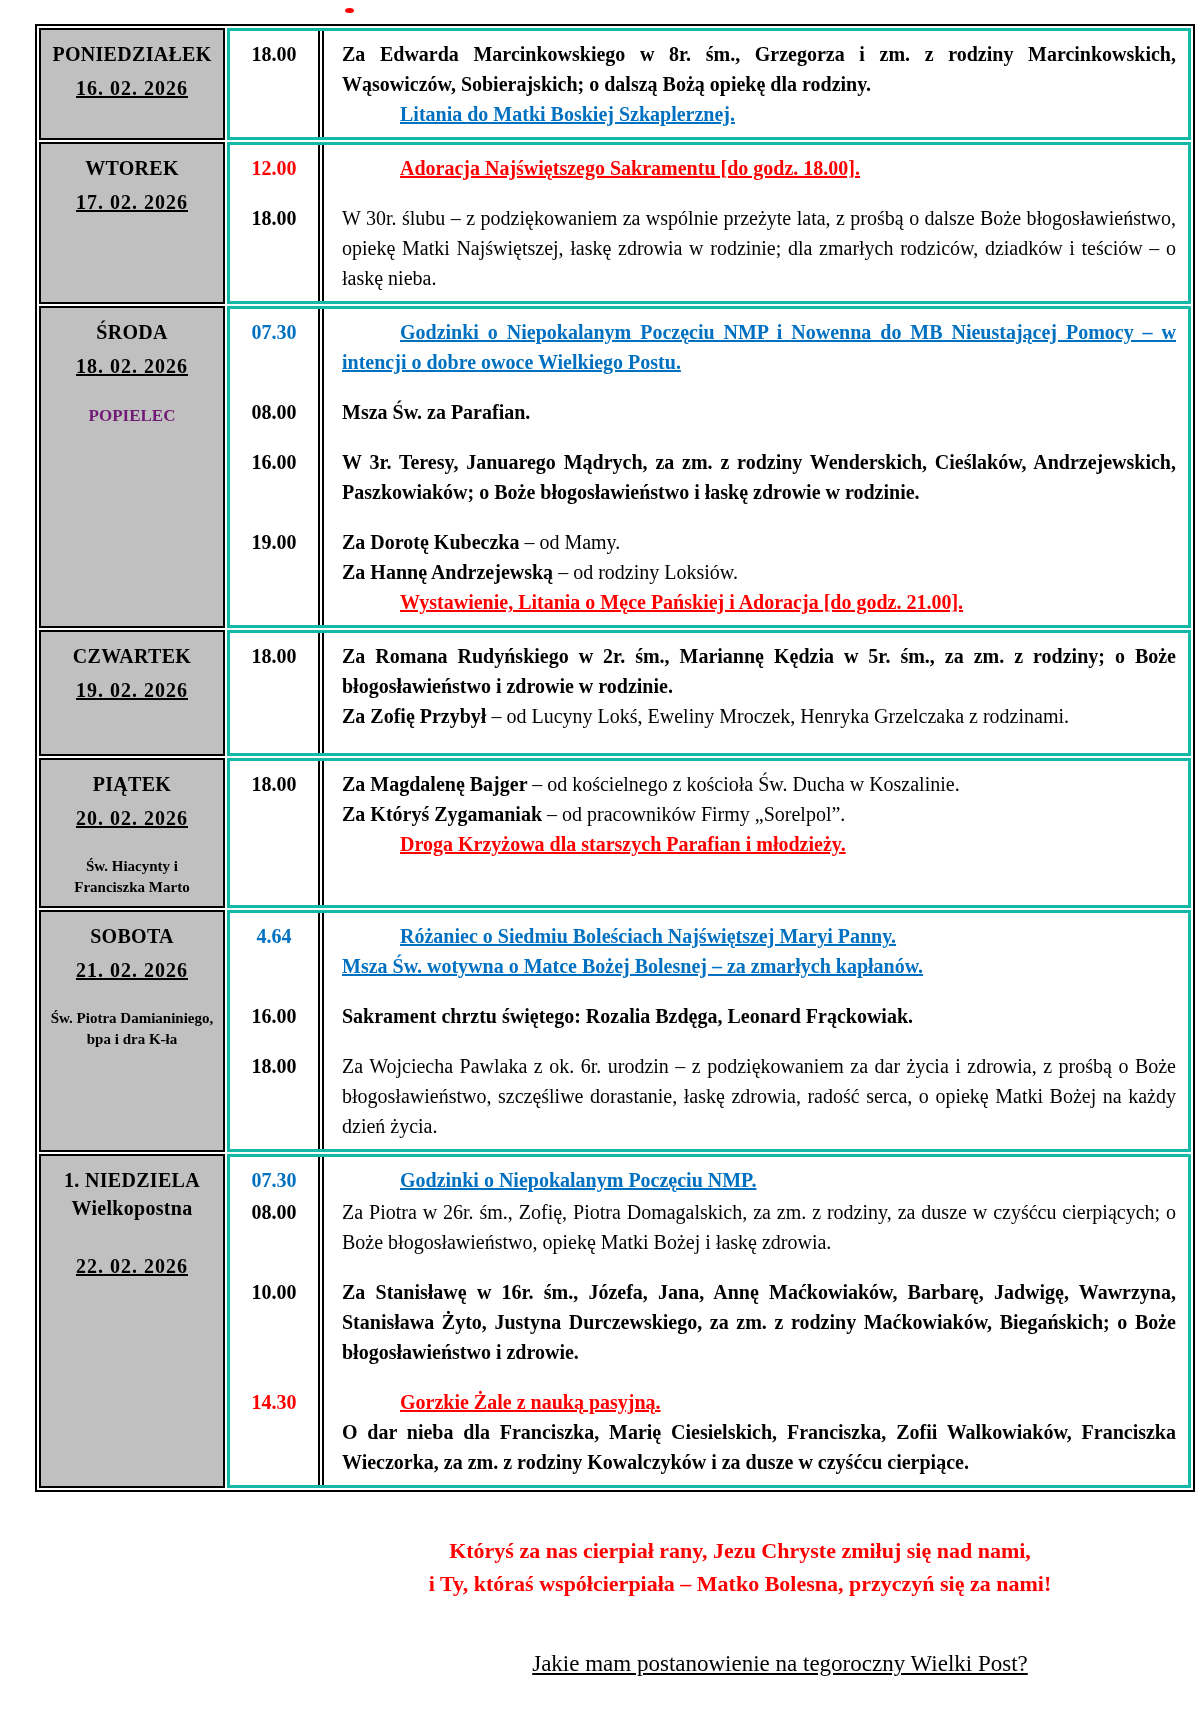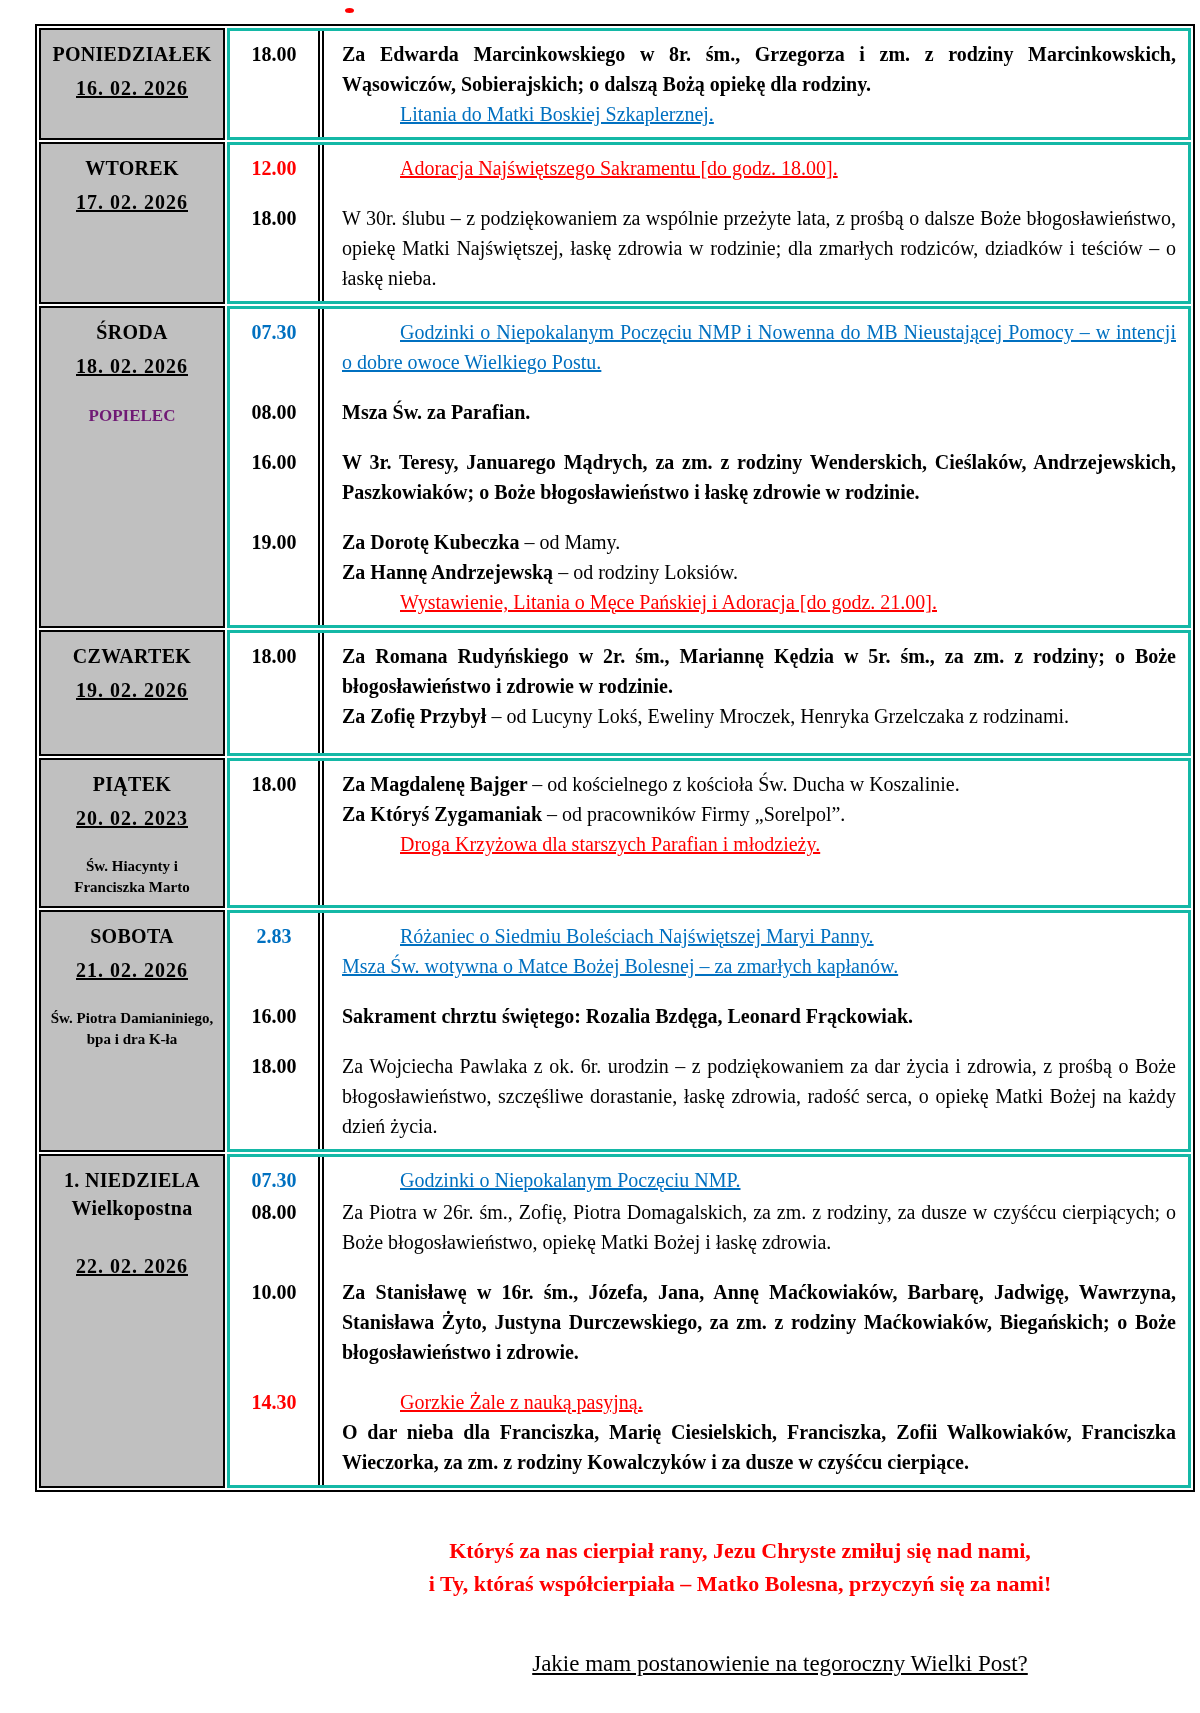--- a/index.html
+++ b/index.html
@@ -25,22 +25,22 @@
   .entry:last-child{margin-bottom:0;}
   .time{flex:0 0 88px;width:88px;text-align:center;font-weight:bold;font-size:20px;line-height:30px;}
   .time.red{color:#ff0000;}
   .time.blue{color:#0070c0;}
   .txt{flex:1;padding:0 12px 0 24px;font-size:20px;line-height:30px;}
   .para{margin:0;}
   .para.ind{text-indent:58px;}
   .para.just{text-align:justify;}
   .seg-b{font-weight:bold;}
   .seg-n{font-weight:normal;}
-  .seg-r{color:#ff0000;font-weight:normal;text-decoration:underline;}
-  .seg-bl{color:#0070c0;font-weight:normal;text-decoration:underline;}
+  .seg-r{color:#ff0000;font-weight:bold;text-decoration:underline;}
+  .seg-bl{color:#0070c0;font-weight:bold;text-decoration:underline;}
   .prayer{position:absolute;left:390px;top:1534px;width:700px;text-align:center;
           color:#ff0000;font-weight:bold;font-size:22px;line-height:33px;}
   .question{position:absolute;left:470px;top:1648px;width:620px;text-align:center;
             font-size:23px;line-height:32px;text-decoration:underline;}
 </style>
 </head>
 <body>
 
 <div class="page">
   <div class="stray-mark"></div>
@@ -140,21 +140,21 @@
                 <div class="para just" style="text-align: justify;"><span class="seg-b">Za Romana Rudyńskiego w 2r. śm., Mariannę Kędzia w 5r. śm., za zm. z rodziny; o Boże błogosławieństwo i zdrowie w rodzinie.</span></div>
                 <div class="para just" style="text-align: justify;"><span class="seg-b">Za Zofię Przybył </span><span class="seg-n">– od Lucyny Lokś, Eweliny Mroczek, Henryka Grzelczaka z rodzinami.</span></div>
               </div>
             </div>
           </div>
         </div>
       </div>
       <div class="row" style="min-height: 118px;">
         <div class="day-cell">
           <div class="day-line day">PIĄTEK</div>
-          <div class="day-line date">20. 02. 2023</div>
+          <div class="day-line date">20. 02. 2026</div>
           <div class="day-gap"></div>
           <div class="day-line feast">Św. Hiacynty i Franciszka Marto</div>
         </div>
         <div class="main-cell">
           <div class="vline"></div>
           <div class="entries">
             <div class="entry">
               <div class="time black">18.00</div>
               <div class="txt">
                 <div class="para" style="text-align: left;"><span class="seg-b">Za Magdalenę Bajger </span><span class="seg-n">– od kościelnego z kościoła Św. Ducha w Koszalinie.</span></div>
@@ -169,21 +169,21 @@
         <div class="day-cell">
           <div class="day-line day">SOBOTA</div>
           <div class="day-line date">21. 02. 2026</div>
           <div class="day-gap"></div>
           <div class="day-line feast">Św. Piotra Damianiniego, bpa i dra K-ła</div>
         </div>
         <div class="main-cell">
           <div class="vline"></div>
           <div class="entries">
             <div class="entry">
-              <div class="time blue">2.83</div>
+              <div class="time blue">4.64</div>
               <div class="txt">
                 <div class="para ind" style="text-align: left;"><span class="seg-bl">Różaniec o Siedmiu Boleściach Najświętszej Maryi Panny.</span></div>
                 <div class="para" style="text-align: left;"><span class="seg-bl">Msza Św. wotywna o Matce Bożej Bolesnej – za zmarłych kapłanów.</span></div>
               </div>
             </div>
             <div class="entry">
               <div class="time black">16.00</div>
               <div class="txt">
                 <div class="para" style="text-align: left;"><span class="seg-b">Sakrament chrztu świętego: Rozalia Bzdęga, Leonard Frąckowiak.</span></div>
               </div>

